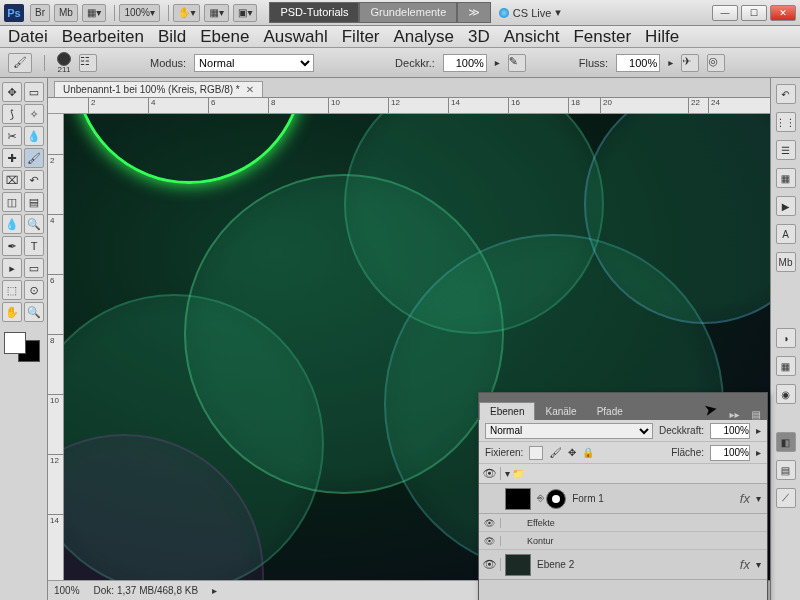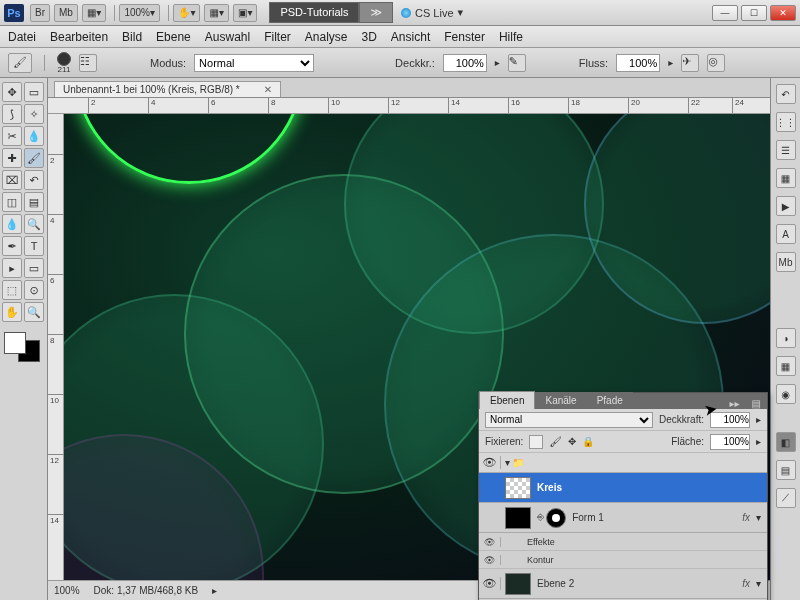--- a/index.html
+++ b/index.html
@@ -9,75 +9,75 @@
 .tb-btn { height:18px; padding:0 4px; background:#ccc; border:1px solid #999; margin-right:4px; display:flex;align-items:center; font-size:10px; border-radius:2px;}
 .tb-sep { width:1px; height:16px; background:#999; margin:0 4px;}
 .central-tabs { display:flex; gap:0; margin-left:8px;}
 .central-tabs .tab { padding:3px 10px; background:#8a8a8a; color:#eee; border:1px solid #666; font-size:11px;}
 .central-tabs .tab.dark { background:#4a4a4a; color:#fff;}
 .winbtns { margin-left:auto; display:flex; gap:3px;}
 .winbtn { width:26px; height:16px; border:1px solid #888; border-radius:2px; background:linear-gradient(#f8f8f8,#dcdcdc); display:flex;align-items:center;justify-content:center; font-size:9px;}
 .winbtn.close { background:linear-gradient(#f08070,#d03020); color:#fff;}
 .cslive { display:flex; align-items:center; gap:4px; margin:0 8px; font-size:11px; color:#333;}
 .cslive .dot{width:10px;height:10px;border-radius:50%;background:radial-gradient(#7fd4ff,#1080c0);}
-.menubar { height:22px; background:linear-gradient(#eaeaea,#d8d8d8); display:flex; align-items:center; padding:0 8px; gap:14px; border-bottom:1px solid #999; font-size:12px; color:#222;}
+.menubar { height:22px; background:linear-gradient(#eaeaea,#d8d8d8); display:flex; align-items:center; padding:0 8px; gap:14px; border-bottom:1px solid #999; font-size:17px; color:#222;}
 .menubar span{cursor:default;}
 .optbar { height:30px; background:linear-gradient(#e0e0e0,#c8c8c8); display:flex; align-items:center; padding:0 8px; gap:8px; border-bottom:1px solid #888; font-size:11px;}
 .optbar .brush{width:24px;height:20px;border:1px solid #999;background:#ddd;border-radius:2px;display:flex;align-items:center;justify-content:center;}
 .optbar .bsize{display:flex;flex-direction:column;align-items:center;line-height:1;}
 .optbar .bsize .dot{width:14px;height:14px;border:1px solid #555;border-radius:50%;background:#333;}
 .optbar select,.optbar input{font-size:11px;height:18px;border:1px solid #999;background:#fff;}
 .optbar input{width:44px;text-align:right;padding-right:2px;}
 .optbar .lbl{color:#333;padding-left:45px;}
 .optbar .icon{width:18px;height:18px;border:1px solid #999;background:#ddd;border-radius:2px;}
 .workarea { position:relative; height:522px; display:flex; }
 .ltools { width:48px; background:#d4d4d4; border-right:1px solid #888; padding:4px 2px; display:flex; flex-wrap:wrap; gap:2px; align-content:flex-start;}
 .ltools .t{width:20px;height:20px;border:1px solid #999;background:#e2e2e2;border-radius:2px;display:flex;align-items:center;justify-content:center;font-size:11px;color:#333;}
 .ltools .t.sel{background:#bcd;}
 .ltools .sw{width:40px;height:34px;position:relative;margin-top:6px;}
 .ltools .sw .fg{position:absolute;left:2px;top:2px;width:22px;height:22px;background:#fff;border:1px solid #555;}
 .ltools .sw .bg{position:absolute;right:2px;bottom:2px;width:22px;height:22px;background:#000;border:1px solid #555;}
 .docwrap{flex:1;display:flex;flex-direction:column;background:#bcbcbc;}
 .doctab{height:20px;background:#d0d0d0;border-bottom:1px solid #888;display:flex;align-items:center;}
-.doctab .tab{background:#eee;border:1px solid #999;border-bottom:none;padding:2px 8px;margin:2px 0 0 6px;font-size:10px;display:flex;align-items:center;gap:24px;}
+.doctab .tab{background:#eee;border:1px solid #999;border-bottom:none;padding:2px 8px;margin:2px 0 0 6px;font-size:10px;display:flex;align-items:center;gap:6px;}
 .doctab .x{font-size:10px;color:#666;}
 .rulerH{height:16px;background:#e8e8e8;border-bottom:1px solid #999;position:relative;font-size:8px;color:#444;overflow:hidden;}
 .rulerH .tick{position:absolute;top:0;height:16px;border-left:1px solid #888;padding-left:2px;}
 .canvaszone{flex:1;display:flex;overflow:hidden;position:relative;}
 .rulerV{width:16px;background:#e8e8e8;border-right:1px solid #999;position:relative;font-size:8px;color:#444;}
 .rulerV .tick{position:absolute;left:0;width:16px;border-top:1px solid #888;padding-top:1px;padding-left:2px;}
 .canvas{flex:1;background:#0a1812;position:relative;overflow:hidden;}
 .circleSoft{position:absolute;border-radius:50%;border:2px solid rgba(80,220,160,0.25);background:radial-gradient(circle, rgba(40,160,110,0.22) 60%, rgba(40,160,110,0.05) 100%);}
 .circleBright{position:absolute;border-radius:50%;border:3px solid #33ff55;box-shadow:0 0 18px #33ff55;}
 .statusbar{height:20px;background:#d8d8d8;border-top:1px solid #999;display:flex;align-items:center;font-size:10px;color:#333;padding:0 6px;gap:14px;}
 .rdock{width:30px;background:#d4d4d4;border-left:1px solid #888;display:flex;flex-direction:column;align-items:center;padding:6px 0;gap:8px;}
 .rdock .ic{width:20px;height:20px;border:1px solid #999;background:#e2e2e2;border-radius:2px;display:flex;align-items:center;justify-content:center;font-size:10px;}
 .layersPanel{position:absolute;left:478px;top:314px;width:290px;height:250px;background:#d8d8d8;border:1px solid #555;box-shadow:2px 2px 6px rgba(0,0,0,0.4);display:flex;flex-direction:column;z-index:50;}
-.lp-tabs{height:16px;background:#6b6b6b;display:flex;align-items:flex-end;}
+.lp-tabs{height:27px;background:#6b6b6b;display:flex;align-items:flex-end;}
 .lp-tabs .t{padding:3px 10px;font-size:10px;color:#ddd;background:#6b6b6b;}
 .lp-tabs .t.act{background:#d8d8d8;color:#222;border-top:1px solid #888;border-left:1px solid #888;border-right:1px solid #888;}
 .lp-tabs .spacer{flex:1;}
 .lp-tabs .menuic{color:#ccc;padding:0 6px;font-size:10px;}
 .lp-row{height:22px;display:flex;align-items:center;padding:0 6px;gap:6px;border-bottom:1px solid #bbb;font-size:10px;background:#d8d8d8;}
 .lp-row select{flex:1;height:16px;font-size:10px;border:1px solid #999;}
 .lp-row input{width:40px;height:16px;font-size:10px;text-align:right;border:1px solid #999;}
 .lp-row .lbl{color:#333;}
 .lp-row .lockic{width:14px;height:14px;border:1px solid #999;background:#eee;}
 .lp-list{flex:1;overflow:hidden;background:#cfcfcf;}
 .layer{display:flex;align-items:center;height:30px;border-bottom:1px solid #aaa;font-size:10px;}
 .layer.group{height:20px;background:#d8d8d8;}
 .layer.sel{background:#2f6fd0;color:#fff;}
 .layer .eye{width:22px;text-align:center;border-right:1px solid #aaa;font-size:11px;}
 .layer .thumb{width:26px;height:22px;margin:0 4px;border:1px solid #777;background:repeating-conic-gradient(#ccc 0 25%,#fff 0 50%) 0 0/8px 8px;}
 .layer .thumb.black{background:#000;}
 .layer .thumb.dark{background:#1a2a24;}
 .layer .mask{width:20px;height:20px;border:1px solid #777;background:#000;border-radius:50%;margin-right:4px;position:relative;}
 .layer .mask::after{content:'';position:absolute;left:5px;top:5px;width:8px;height:8px;background:#fff;border-radius:50%;}
 .layer .name{flex:1;padding-left:2px;}
-.layer .fx{font-style:italic;color:#555;padding-right:6px;font-size:10px;}
+.layer .fx{font-style:italic;color:#555;padding-right:6px;font-size:13px;}
 .sublayer{height:18px;display:flex;align-items:center;font-size:9px;padding-left:48px;border-bottom:1px solid #bbb;background:#d0d0d0;}
 .sublayer .eye{width:22px;text-align:center;margin-left:-48px;margin-right:26px;border-right:1px solid #aaa;}
 .arrow{font-size:10px;}
 .cursor-arrow{position:absolute;left:704px;top:322px;font-size:16px;color:#000;z-index:60;pointer-events:none;transform:rotate(-10deg);}
 </style>
 </head>
 <body>
 
 <div class="titlebar">
   <div class="ps-logo">Ps</div>
@@ -85,20 +85,21 @@
   <div class="tb-btn">Mb</div>
   <div class="tb-btn">▦▾</div>
   <div class="tb-sep"></div>
   <div class="tb-btn"><span>100%</span> ▾</div>
   <div class="tb-sep"></div>
   <div class="tb-btn">✋▾</div>
   <div class="tb-btn">▦▾</div>
   <div class="tb-btn">▣▾</div>
   <div class="central-tabs">
     <div class="tab dark">PSD-Tutorials</div>
+    <div class="tab">Grundelemente</div>
     <div class="tab">≫</div>
   </div>
   <div class="cslive">
     <span class="dot"></span>
     <span>CS Live</span> ▾
   </div>
   <div class="winbtns">
     <div class="winbtn">—</div>
     <div class="winbtn">☐</div>
     <div class="winbtn close">✕</div>
@@ -182,23 +183,23 @@
     <div class="rulerH">
       <div class="tick" style="left:40px">2</div>
       <div class="tick" style="left:100px">4</div>
       <div class="tick" style="left:160px">6</div>
       <div class="tick" style="left:220px">8</div>
       <div class="tick" style="left:280px">10</div>
       <div class="tick" style="left:340px">12</div>
       <div class="tick" style="left:400px">14</div>
       <div class="tick" style="left:460px">16</div>
       <div class="tick" style="left:520px">18</div>
-      <div class="tick" style="left:580px">20</div>
+      <div class="tick" style="left:552px">20</div>
       <div class="tick" style="left:640px">22</div>
-      <div class="tick" style="left:684px">24</div>
+      <div class="tick" style="left:660px">24</div>
     </div>
     <div class="canvaszone">
       <div class="rulerV">
         <div class="tick" style="top:40px">2</div>
         <div class="tick" style="top:100px">4</div>
         <div class="tick" style="top:160px">6</div>
         <div class="tick" style="top:220px">8</div>
         <div class="tick" style="top:280px">10</div>
         <div class="tick" style="top:340px">12</div>
         <div class="tick" style="top:400px">14</div>
@@ -263,25 +264,20 @@
       <div style="flex:1"></div>
       <span class="lbl">Fläche:</span>
       <input value="100%" style="">
       <span class="arrow">▸</span>
     </div>
     <div class="lp-list">
       <div class="layer group">
         <div class="eye">👁</div>
         <span style="padding:0 4px">▾ 📁</span>
       </div>
-      <div class="layer sel">
-        <div class="eye"></div>
-        <div class="thumb"></div>
-        <span class="name" style="font-weight:bold">Kreis</span>
-      </div>
       <div class="layer">
         <div class="eye"></div>
         <div class="thumb black"></div>
         <span style="font-size:9px;padding:0 2px">⎆</span>
         <div class="mask"></div>
         <span class="name">Form 1</span>
         <span class="fx">fx</span>
           <span style="padding-right:6px">▾</span>
       </div>
       <div class="sublayer">

